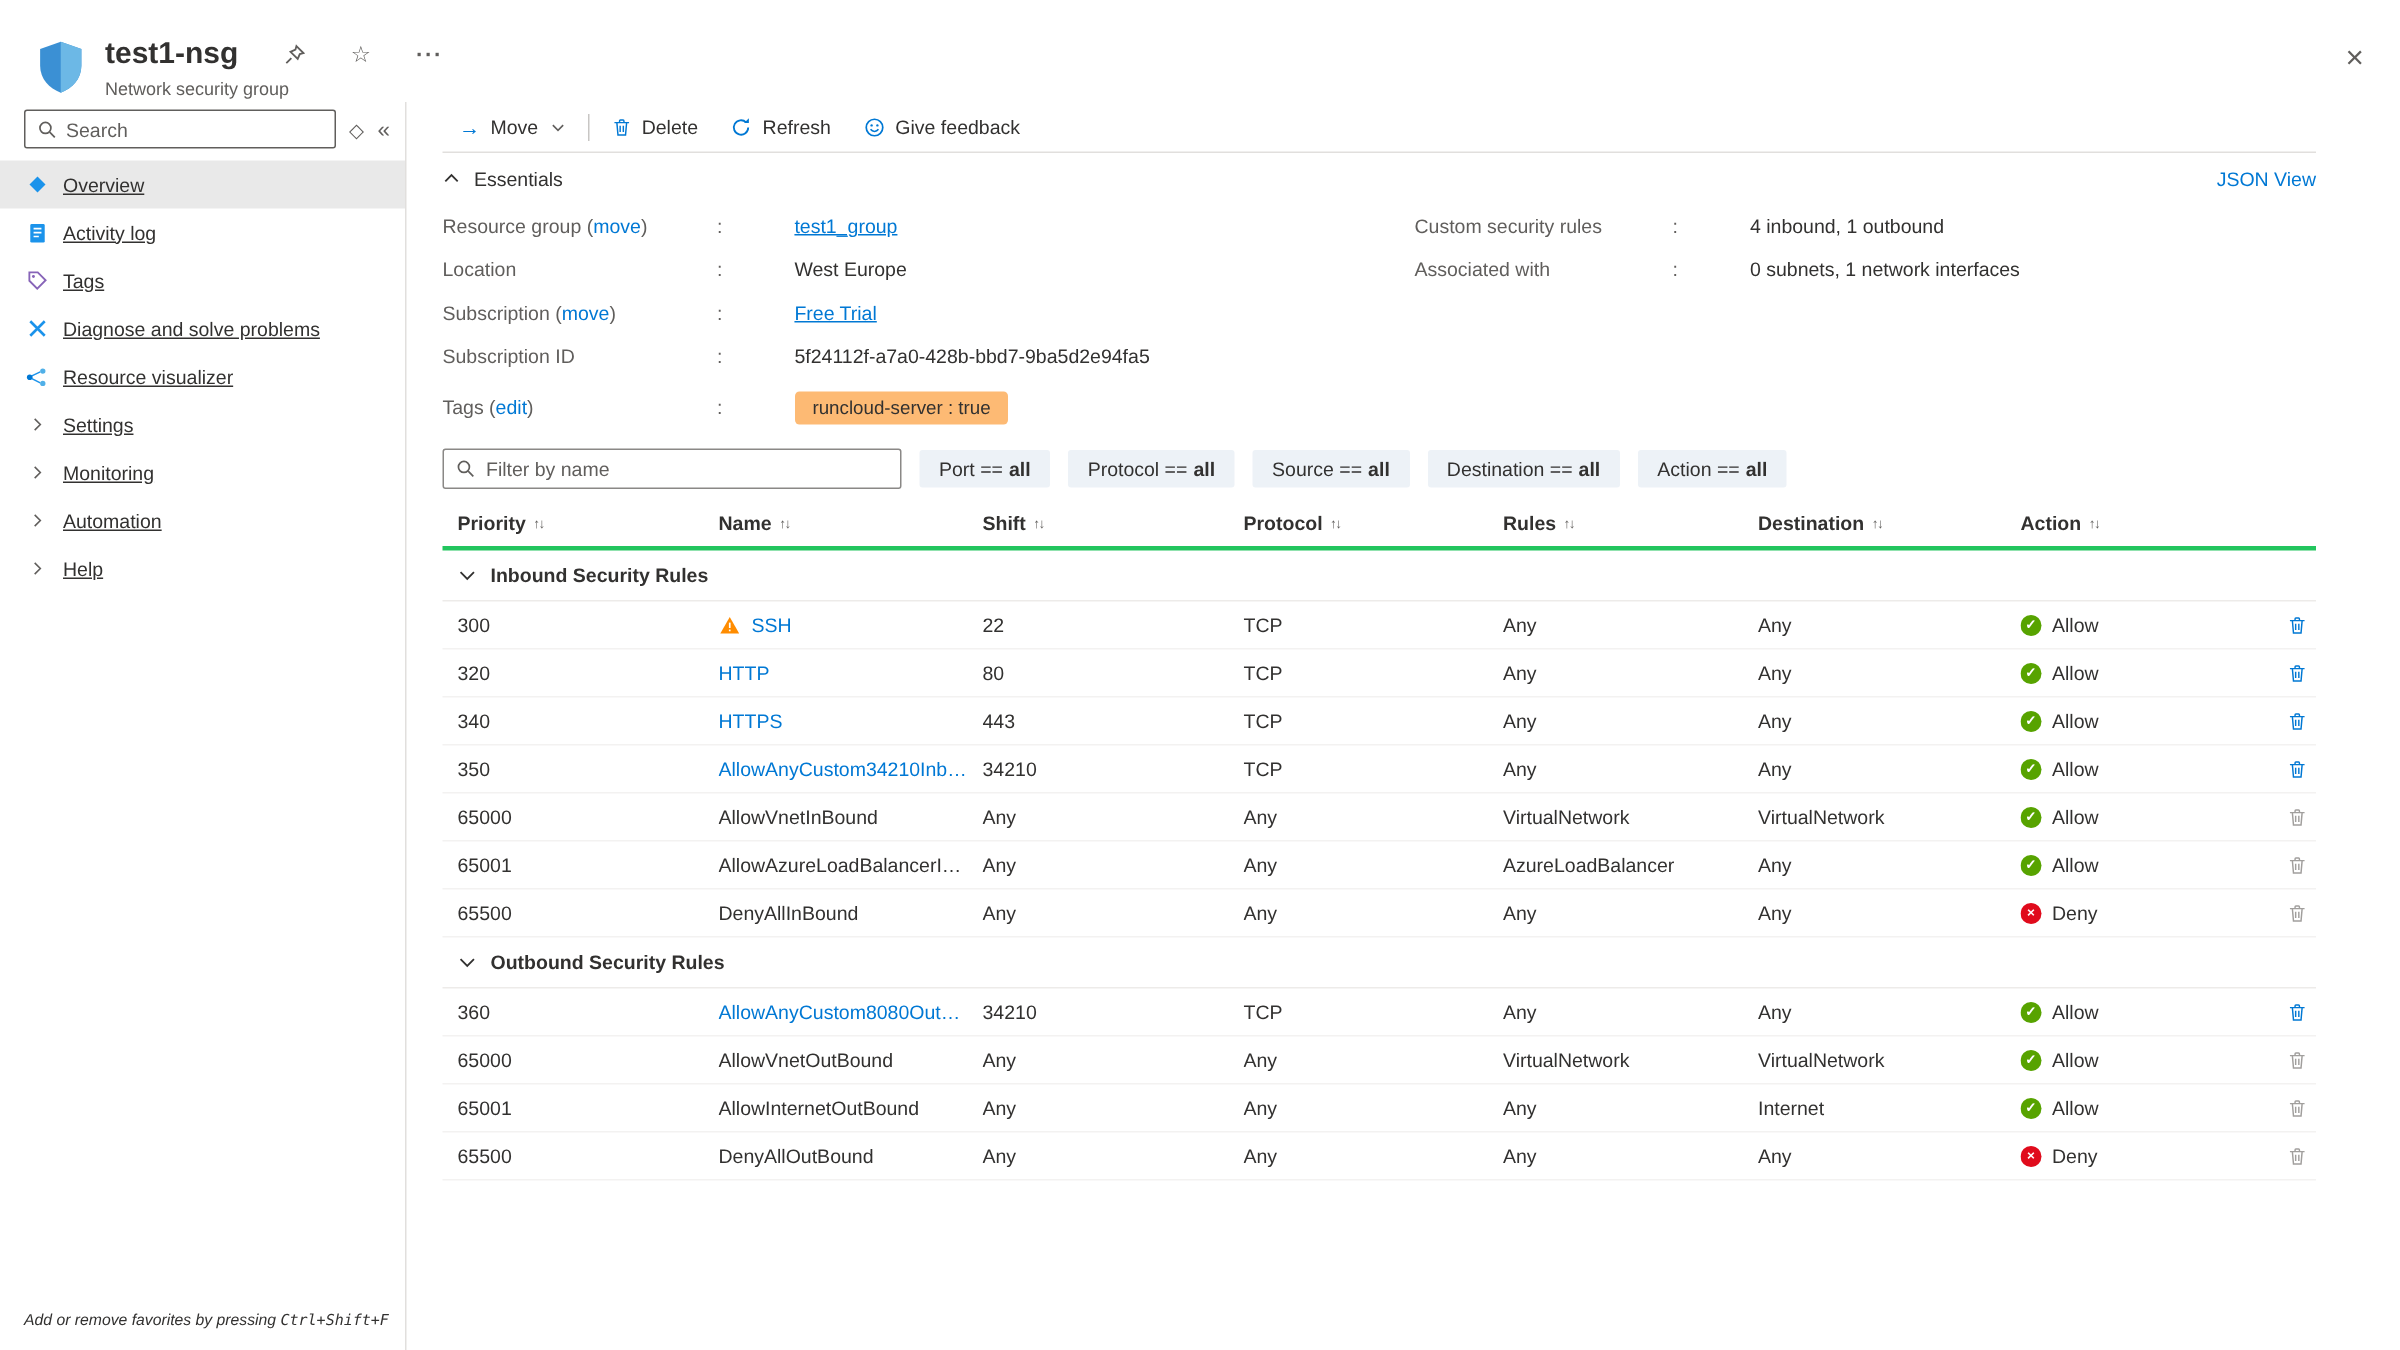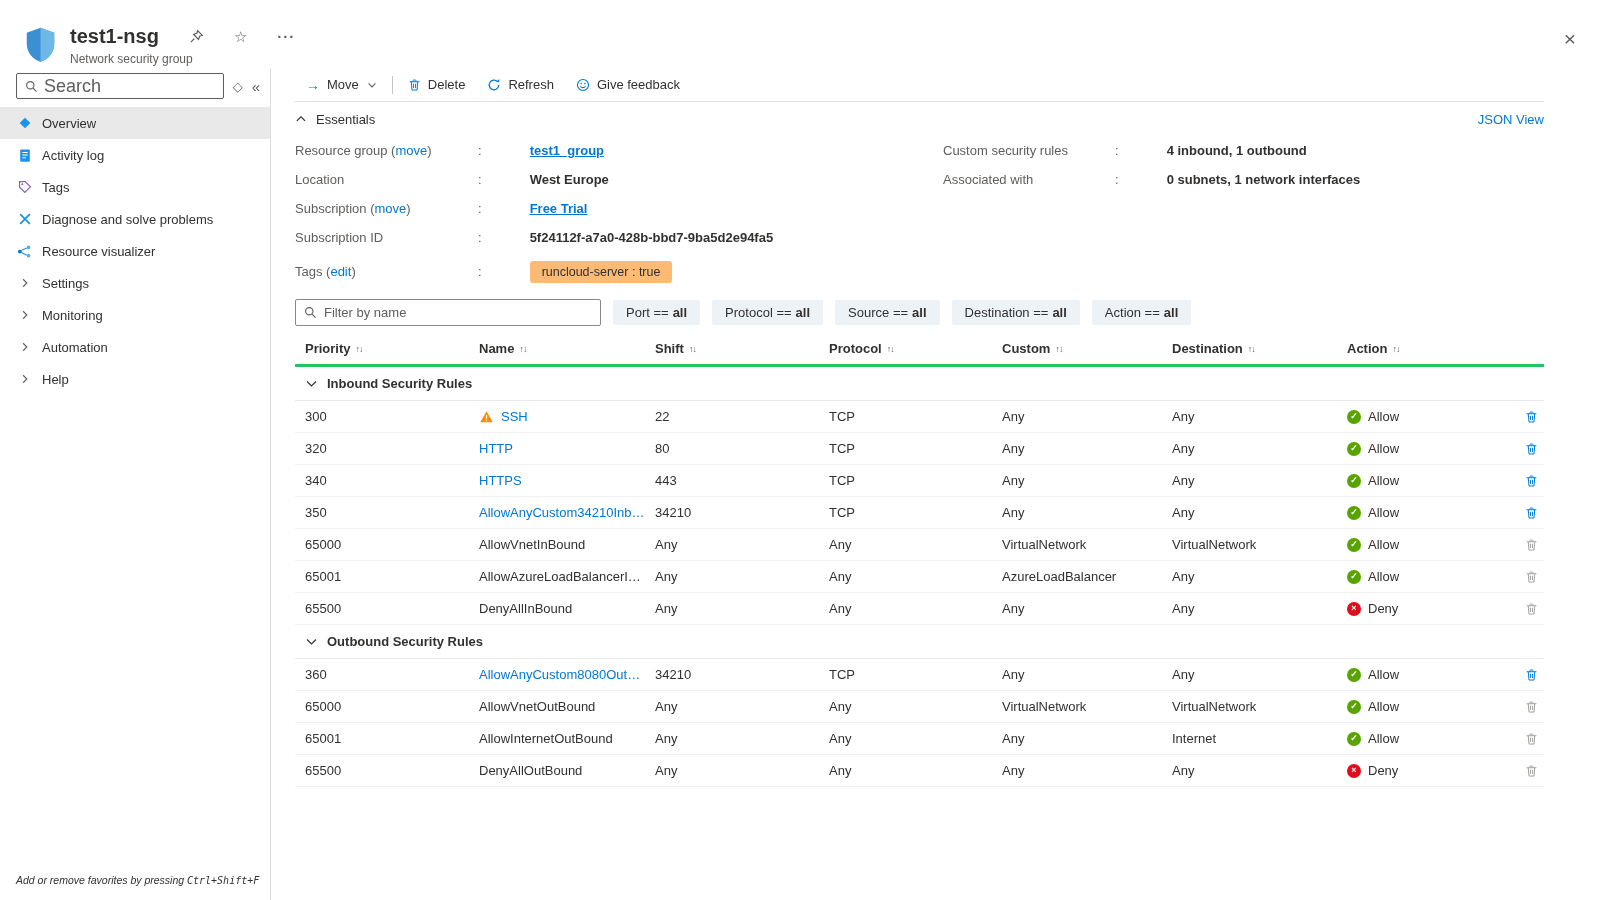--- a/index.html
+++ b/index.html
@@ -21,26 +21,26 @@
   .hicon.dots { letter-spacing:1px; font-weight:700; }
   .subtitle { font-size:12px; color:#605e5c; margin-top:4px; }
   .close-btn { margin-left:auto; font-size:21px; color:#605e5c; cursor:pointer; line-height:1; margin-top:3px; }
 
   
   .sidebar { position:absolute; top:68px; left:0; width:271px; bottom:0;
              border-right:1px solid #e1dfdd; padding-top:5px; background:#fff; }
   .search-row { display:flex; align-items:center; margin:0 10px 8px 16px; gap:9px; }
   .search-box { flex:1; display:flex; align-items:center; border:1px solid #605e5c;
                 border-radius:2px; height:26px; padding:0 8px; gap:6px; background:#fff; }
-  .search-box input { border:none; outline:none; flex:1; width:100%; font:inherit; font-size:18px;
+  .search-box input { border:none; outline:none; flex:1; width:100%; font:inherit; font-size:13px;
                       color:#c2410c; background:transparent; }
   .search-box input::placeholder { color:#605e5c; }
   .mini-icon { color:#605e5c; font-size:13px; cursor:pointer; line-height:1; }
   .mini-icon.collapse { font-size:15px; }
-  .nav-item { display:flex; align-items:center; gap:9px; height:31px; padding:16px 16px; cursor:pointer; }
+  .nav-item { display:flex; align-items:center; gap:9px; height:31px; padding:16px 16px; cursor:pointer;text-decoration:underline; }
   .nav-item.selected { background:#e9e9e9; }
   .nav-icon { width:17px; display:flex; justify-content:center; align-items:center; }
   .nav-label { white-space:nowrap; }
   .sidebar-footer { position:absolute; bottom:14px; left:16px; font-size:10.5px;
                     font-style:italic; color:#323130; }
   .kbd { font-family:"DejaVu Sans Mono", monospace; font-size:10px; }
 
   
   .main { position:absolute; top:68px; left:271px; right:0; bottom:0; padding:0 56px 0 24px; }
 
@@ -58,21 +58,21 @@
 
   .ess-body { display:flex; margin-top:2px; }
   .ess-col.left  { width:648px; }
   .ess-col.right { flex:1; }
   .ess-row { display:flex; align-items:center; height:29px;gap:38px; }
   .ess-row.tags-row { margin-top:5px; }
   .ess-label { color:#605e5c; flex:none; white-space:nowrap; }
   .ess-col.left  .ess-label { width:145px; }
   .ess-col.right .ess-label { width:134px; }
   .colon { color:#605e5c; margin-right:10px; }
-  .ess-value { color:#323130; white-space:nowrap;font-weight:bold; }
+  .ess-value { color:#323130; white-space:nowrap; }
   .plink { color:#0078d4; }
   .vlink { color:#0078d4; text-decoration:underline; }
   .tag-chip { background:#fdba74; border-radius:3px; padding:4px 12px; font-size:12.5px;
               color:#323130; cursor:pointer; }
 
   .filter-row { display:flex; align-items:center; margin-top:13px; }
   .filter-box { width:306px; height:27px; border:1px solid #8a8886; border-radius:2px;
                 display:flex; align-items:center; padding:0 8px; gap:7px; background:#fff; }
   .filter-box input { border:none; outline:none; flex:1; width:100%; font:inherit; font-size:13px; background:transparent; }
   .filter-box input::placeholder { color:#605e5c; }
@@ -358,21 +358,21 @@
         </div>
         <div class="th">
           <span>Shift</span>
           <span class="sort">↑↓</span>
         </div>
         <div class="th">
           <span>Protocol</span>
           <span class="sort">↑↓</span>
         </div>
         <div class="th">
-          <span>Custom</span>
+          <span>Rules</span>
           <span class="sort">↑↓</span>
         </div>
         <div class="th">
           <span>Destination</span>
           <span class="sort">↑↓</span>
         </div>
         <div class="th">
           <span>Action</span>
           <span class="sort">↑↓</span>
         </div>

